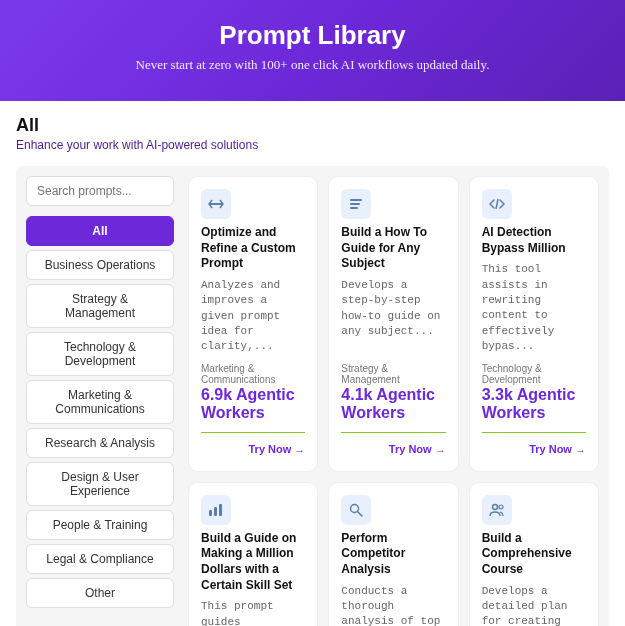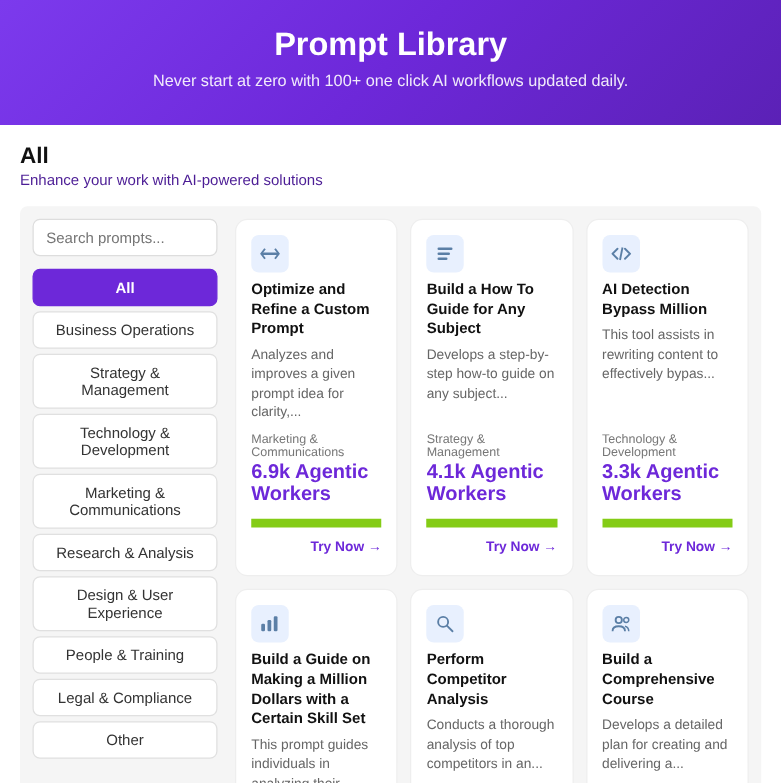--- a/index.html
+++ b/index.html
@@ -6,21 +6,21 @@
     body { font-family: -apple-system, BlinkMacSystemFont, 'Segoe UI', sans-serif; background: #f5f5f5; width: 625px; min-height: 626px; overflow-x: hidden; }
 
     
     .header {
       background: linear-gradient(135deg, #7c3aed, #6d28d9, #5b21b6);
       color: white;
       text-align: center;
       padding: 20px 20px 28px;
     }
     .header h1 { font-size: 26px; font-weight: 800; margin-bottom: 6px; }
-    .header p { font-size: 13px; opacity: 0.9; }
+    .header p { font-size: 13px; opacity: 0.9; font-family: Liberation Serif, serif; }
 
     
     .main { background: white; padding: 14px 16px; }
     .section-title { font-size: 18px; font-weight: 700; color: #111; }
     .section-subtitle { font-size: 12px; color: #4c1d95; margin-top: 2px; }
 
     
     .content-area { display: flex; gap: 14px; margin-top: 14px; background: #f5f5f5; padding: 10px; border-radius: 6px; }
 
     
@@ -62,36 +62,36 @@
     }
     .card-icon {
       width: 30px; height: 30px;
       background: #e8f0fe;
       border-radius: 6px;
       display: flex; align-items: center; justify-content: center;
       font-size: 14px;
       color: #4a6fa5;
     }
     .card-title { font-size: 12px; font-weight: 700; color: #111; line-height: 1.3; }
-    .card-desc { font-size: 11px; color: #666; line-height: 1.4; flex: 1; }
+    .card-desc { font-size: 11px; color: #666; line-height: 1.4; flex: 1; font-family: Liberation Mono, monospace; }
     .card-footer { display: flex; align-items: center; justify-content: space-between; margin-top: 2px; }
     .card-tags { display: flex; flex-direction: column; gap: 1px; }
     .card-category { font-size: 10px; color: #777; }
     .card-stat { font-size: 16px; color: #6d28d9; font-weight: 600; }
     .card-try {
       font-size: 11px;
       color: #6d28d9;
       font-weight: 600;
       cursor: pointer;
       border: none;
       background: none;
       padding: 4px 0;
       text-align: right;
     }
-    .card-bottom { display: flex; justify-content: flex-end; margin-top: 4px; border-top: 7px solid #84cc16; padding-top: 6px; }
+    .card-bottom { display: flex; justify-content: flex-end; margin-top: 4px; border-top: 1px solid #84cc16; padding-top: 6px; }
   </style>
 </head>
 <body>
 
 <div class="header">
   <h1>Prompt Library</h1>
   <p>Never start at zero with 100+ one click AI workflows updated daily.</p>
 </div>
 
 <div class="main">

